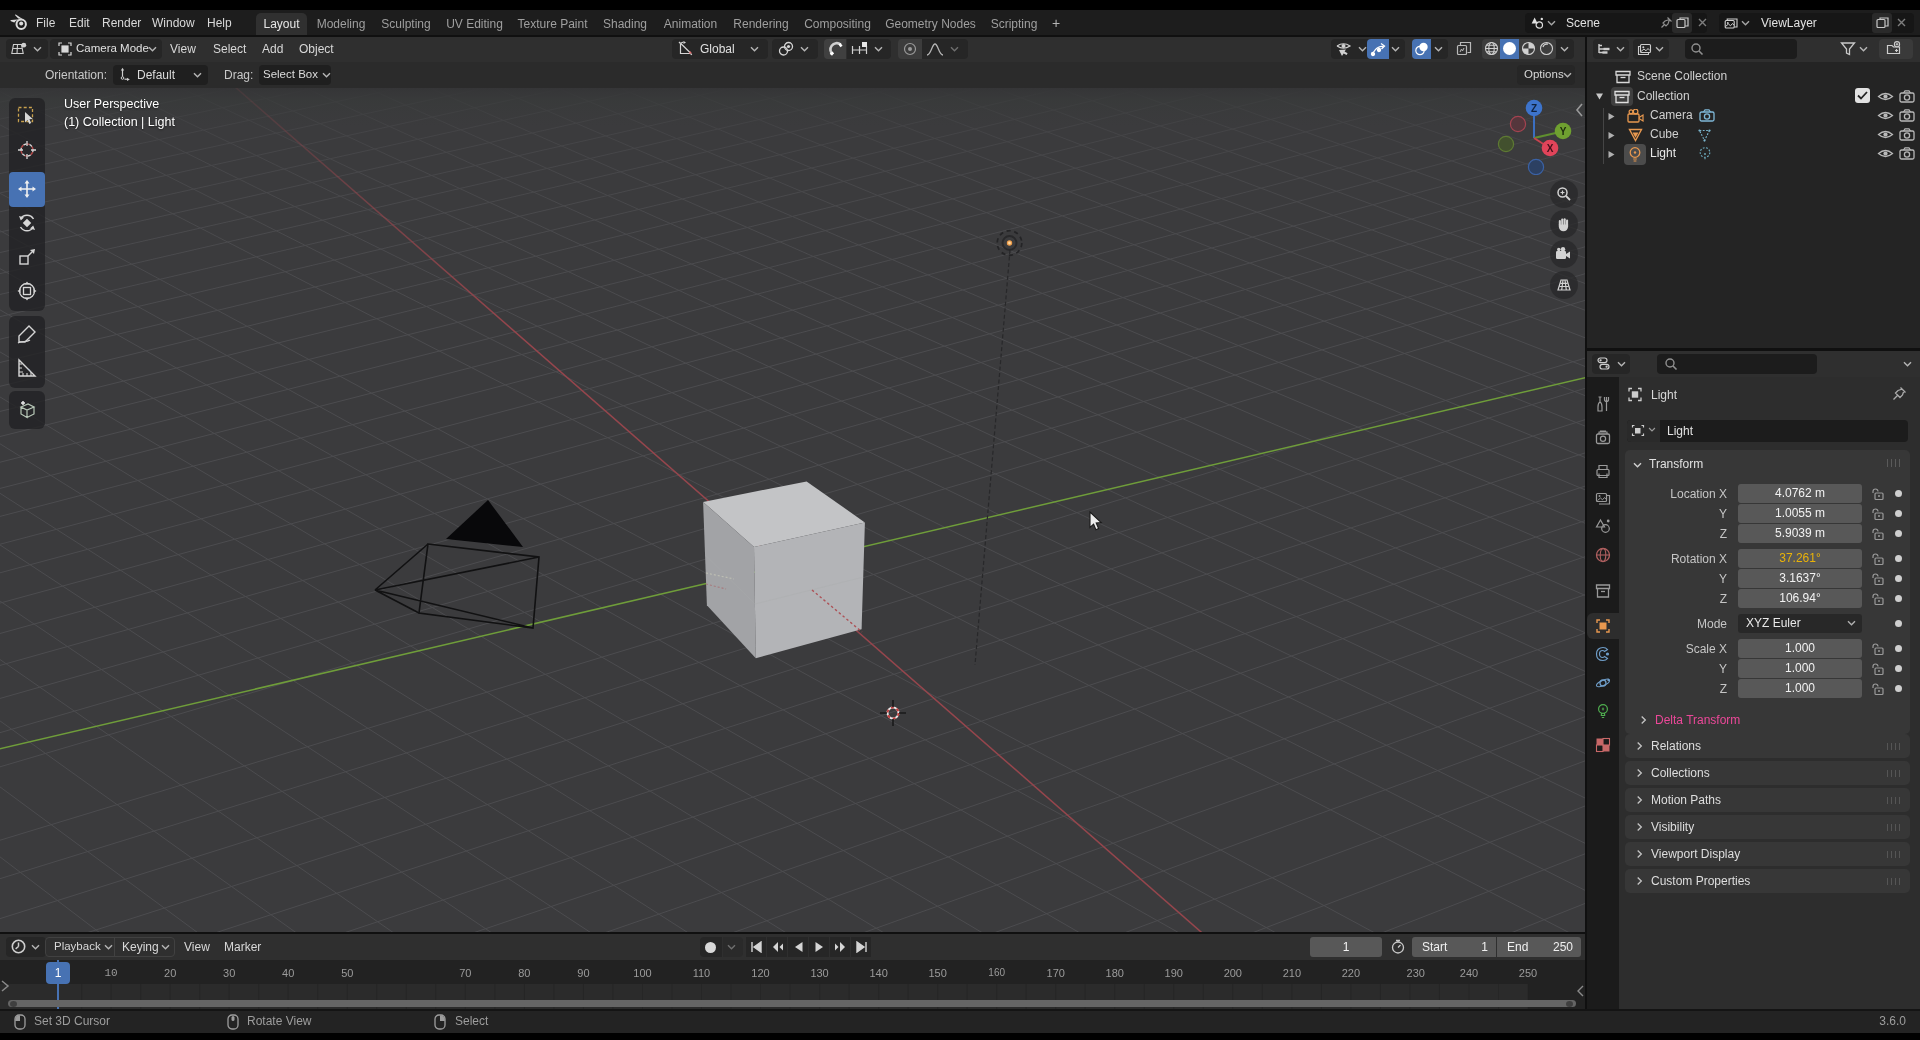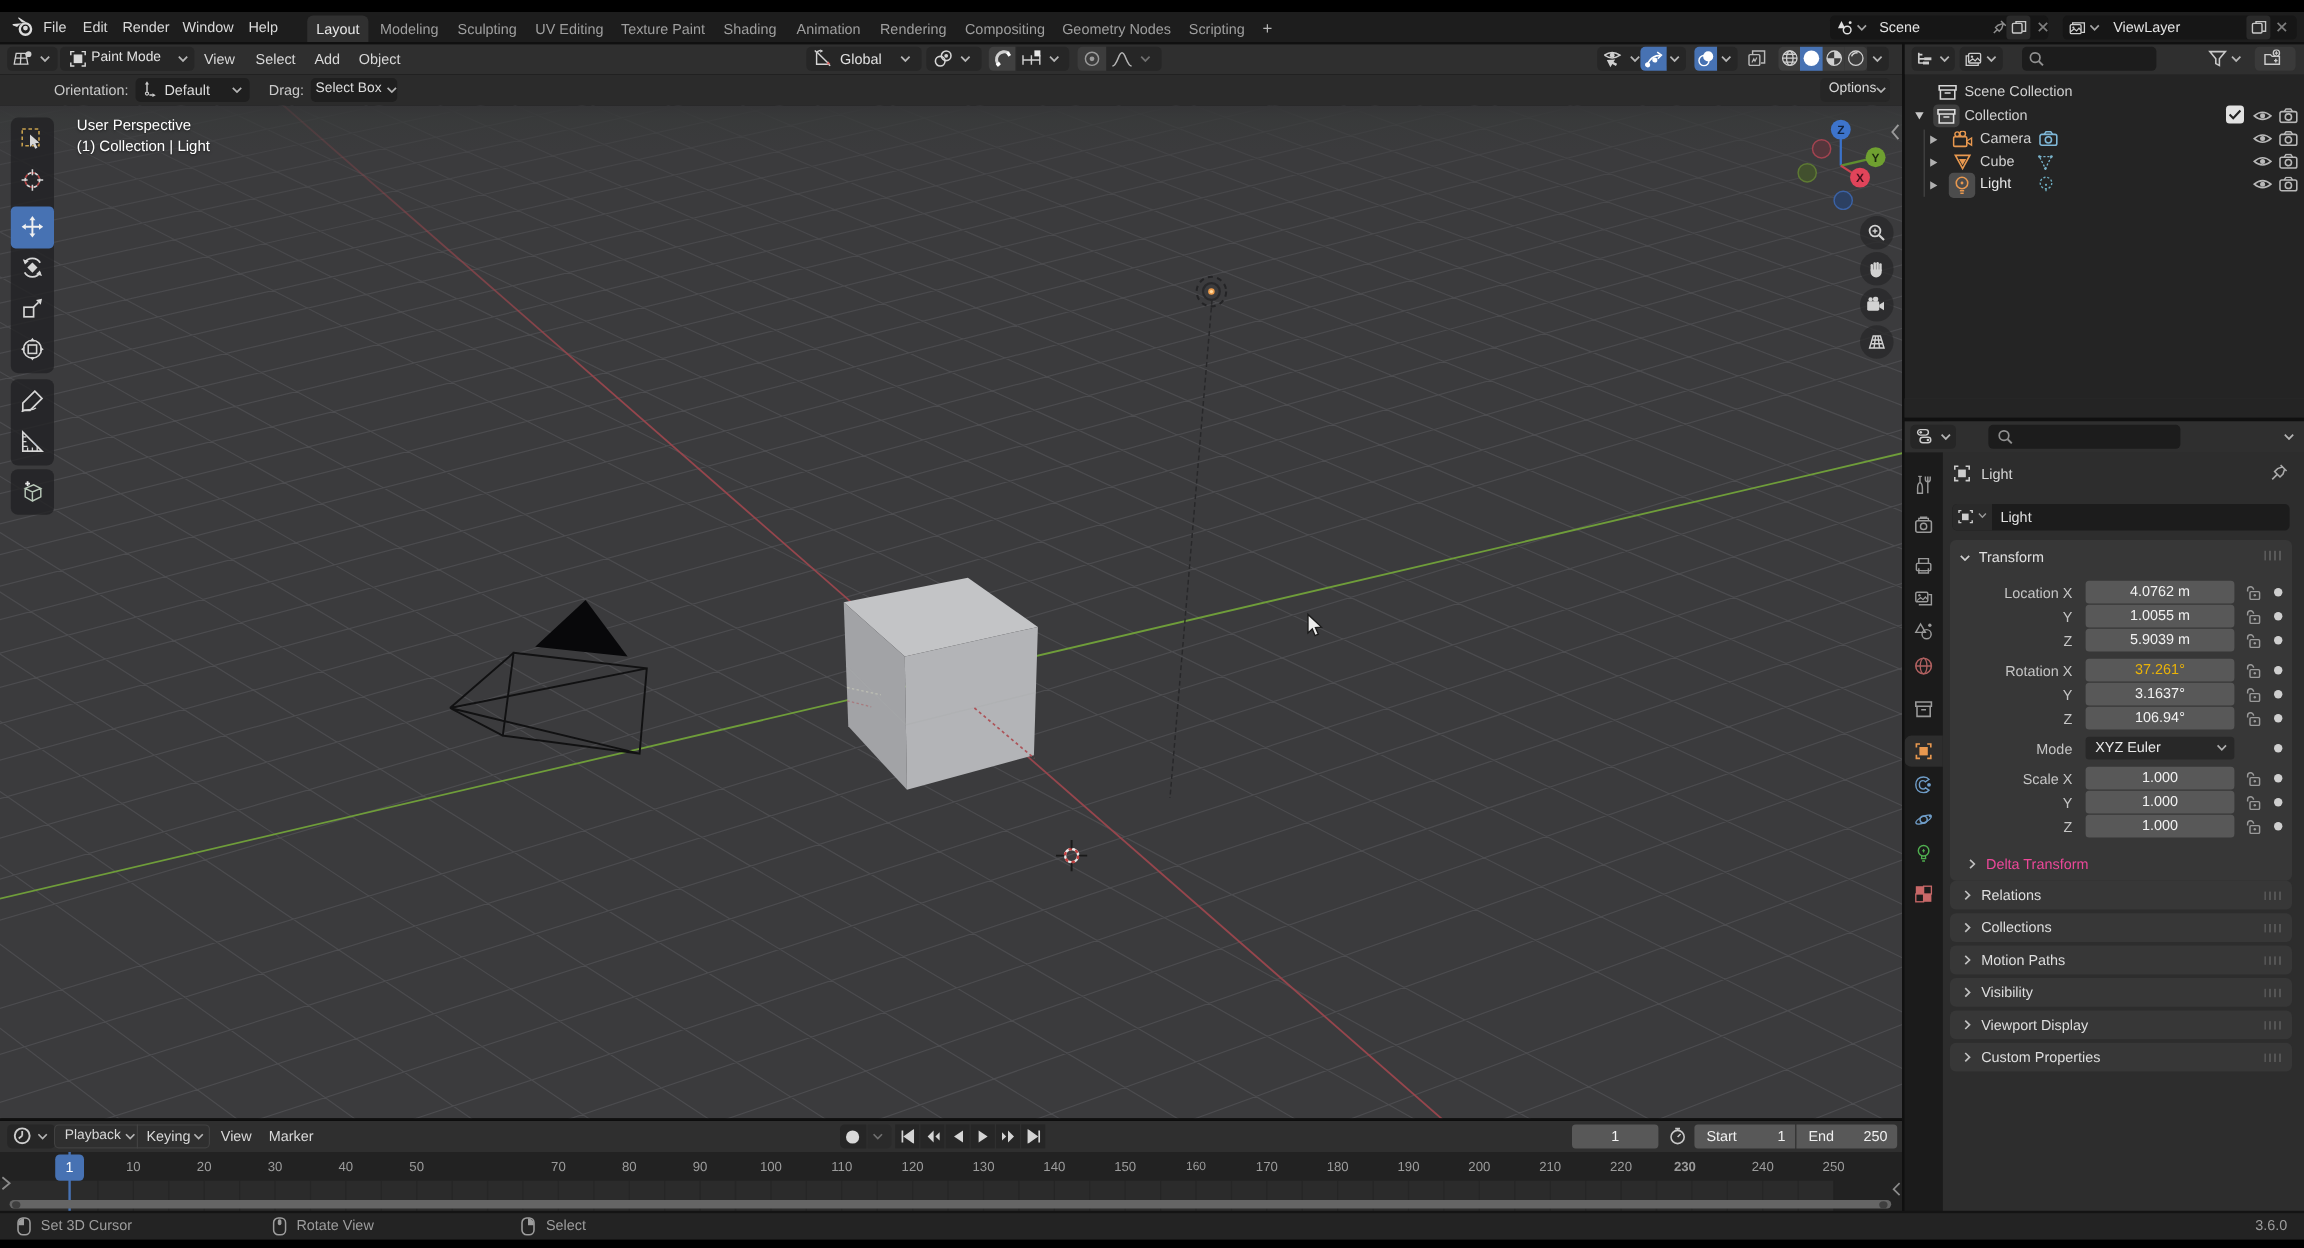--- a/index.html
+++ b/index.html
@@ -96,21 +96,21 @@
       <svg class="abs" style="left:33px;top:10px;transform:rotate(0deg)" width="9" height="6" viewBox="0 0 9 6">
         <path d="M1 1.2 4.5 4.8 8 1.2" stroke="#b5b5b5" stroke-width="1.4" fill="none"></path>
       </svg>
       <div class="hbtn" style="left:50px;top:3px;width:112px;height:20px;"></div>
       <svg class="abs" style="left:58px;top:6px" width="15" height="14" viewBox="0 0 15 14">
         <g stroke="#d8d8d8" stroke-width="1.2" fill="none">
           <path d="M1 4 V1 H4 M10 1 H13 V4 M13 10 V13 H10 M4 13 H1 V10"></path>
           <rect x="4" y="4" width="6" height="6" fill="#d8d8d8"></rect>
         </g>
       </svg>
-      <div class="lbl" style="left:76px;top:6px;color:#e0e0e0;font-size:11.5px;">Paint Mode</div>
+      <div class="lbl" style="left:76px;top:6px;color:#e0e0e0;font-size:11.5px;">Camera Mode</div>
       <svg class="abs" style="left:148px;top:10px;transform:rotate(0deg)" width="9" height="6" viewBox="0 0 9 6">
         <path d="M1 1.2 4.5 4.8 8 1.2" stroke="#b5b5b5" stroke-width="1.4" fill="none"></path>
       </svg>
       <div class="lbl" style="left:170px;top:6px;color:#d8d8d8;">View</div>
       <div class="lbl" style="left:213px;top:6px;color:#d8d8d8;">Select</div>
       <div class="lbl" style="left:262px;top:6px;color:#d8d8d8;">Add</div>
       <div class="lbl" style="left:299px;top:6px;color:#d8d8d8;">Object</div>
       <div class="hbtn" style="left:672px;top:3px;width:96px;height:20px;"></div>
       <svg class="abs" style="left:678px;top:5px" width="15" height="15" viewBox="0 0 15 15">
         <g stroke="#d5d5d5" stroke-width="1.2" fill="none">
@@ -822,21 +822,21 @@
         <path d="M11 1 V11 M2 1 L9 6 L2 11 Z" stroke="#d5d5d5" fill="#d5d5d5" stroke-width="1.4"></path>
       </svg>
       <div class="abs" style="left:1310px;top:3px;width:72px;height:20px;background:#585858;border-radius:3px;text-align:center;line-height:20px;font-size:12px;color:#f5f5f5;">1</div>
       <svg class="abs" style="left:1390px;top:5px" width="16" height="16" viewBox="0 0 16 16">
         <circle cx="8" cy="8.5" r="5.5" fill="none" stroke="#c8c8c8" stroke-width="1.3"></circle>
         <path d="M8 8.5 L10.5 6 M8 3 V1.5 M6 1.5 H10" stroke="#c8c8c8" stroke-width="1.3" fill="none"></path>
       </svg>
       <div class="abs" style="left:1412px;top:3px;width:84px;height:20px;background:#585858;border-radius:3px 0 0 3px;font-size:12px;line-height:20px;color:#f0f0f0;"><span style="margin-left:10px;">Start</span><span style="float:right;margin-right:8px;">1</span></div>
       <div class="abs" style="left:1497px;top:3px;width:84px;height:20px;background:#585858;border-radius:0 3px 3px 0;font-size:12px;line-height:20px;color:#f0f0f0;"><span style="margin-left:10px;">End</span><span style="float:right;margin-right:8px;">250</span></div>
       <div class="abs" style="left:0;top:26px;width:1585px;height:24px;background:#222222;"></div>
-      <div class="abs" style="left:96.13239999999999px;top:33px;width:30px;text-align:center;font-size:11px;color:#9b9b9b;">10</div>
+      <div class="abs" style="left:96.13239999999999px;top:33px;width:30px;text-align:center;font-size:11px;color:#9b9b9b;font-family:Liberation Mono, monospace;">10</div>
       <div class="abs" style="left:155.16840000000002px;top:33px;width:30px;text-align:center;font-size:11px;color:#9b9b9b;">20</div>
       <div class="abs" style="left:214.2044px;top:33px;width:30px;text-align:center;font-size:11px;color:#9b9b9b;">30</div>
       <div class="abs" style="left:273.2404px;top:33px;width:30px;text-align:center;font-size:11px;color:#9b9b9b;">40</div>
       <div class="abs" style="left:332.2764px;top:33px;width:30px;text-align:center;font-size:11px;color:#9b9b9b;">50</div>
       <div class="abs" style="left:391.3124px;top:33px;width:30px;text-align:center;font-size:11px;color:#9b9b9b;margin-top:32px;">60</div>
       <div class="abs" style="left:450.34839999999997px;top:33px;width:30px;text-align:center;font-size:11px;color:#9b9b9b;">70</div>
       <div class="abs" style="left:509.3843999999999px;top:33px;width:30px;text-align:center;font-size:11px;color:#9b9b9b;">80</div>
       <div class="abs" style="left:568.4204px;top:33px;width:30px;text-align:center;font-size:11px;color:#9b9b9b;">90</div>
       <div class="abs" style="left:627.4564px;top:33px;width:30px;text-align:center;font-size:11px;color:#9b9b9b;">100</div>
       <div class="abs" style="left:686.4924px;top:33px;width:30px;text-align:center;font-size:11px;color:#9b9b9b;">110</div>
@@ -844,21 +844,21 @@
       <div class="abs" style="left:804.5644px;top:33px;width:30px;text-align:center;font-size:11px;color:#9b9b9b;">130</div>
       <div class="abs" style="left:863.6004px;top:33px;width:30px;text-align:center;font-size:11px;color:#9b9b9b;">140</div>
       <div class="abs" style="left:922.6364px;top:33px;width:30px;text-align:center;font-size:11px;color:#9b9b9b;">150</div>
       <div class="abs" style="left:981.6724px;top:33px;width:30px;text-align:center;font-size:10px;color:#9b9b9b;">160</div>
       <div class="abs" style="left:1040.7084px;top:33px;width:30px;text-align:center;font-size:11px;color:#9b9b9b;">170</div>
       <div class="abs" style="left:1099.7444px;top:33px;width:30px;text-align:center;font-size:11px;color:#9b9b9b;">180</div>
       <div class="abs" style="left:1158.7804px;top:33px;width:30px;text-align:center;font-size:11px;color:#9b9b9b;">190</div>
       <div class="abs" style="left:1217.8164px;top:33px;width:30px;text-align:center;font-size:11px;color:#9b9b9b;">200</div>
       <div class="abs" style="left:1276.8524px;top:33px;width:30px;text-align:center;font-size:11px;color:#9b9b9b;">210</div>
       <div class="abs" style="left:1335.8884px;top:33px;width:30px;text-align:center;font-size:11px;color:#9b9b9b;">220</div>
-      <div class="abs" style="left:1394.9243999999999px;top:33px;width:30px;text-align:left;font-size:11px;color:#9b9b9b;font-weight:bold;">230</div>
+      <div class="abs" style="left:1394.9243999999999px;top:33px;width:30px;text-align:right;font-size:11px;color:#9b9b9b;">230</div>
       <div class="abs" style="left:1453.9604px;top:33px;width:30px;text-align:center;font-size:11px;color:#9b9b9b;">240</div>
       <div class="abs" style="left:1512.9964px;top:33px;width:30px;text-align:center;font-size:11px;color:#9b9b9b;">250</div>
       <div class="abs" style="left:0;top:50px;width:1585px;height:26px;background:#2b2b2b;"></div>
       <svg class="abs" style="left:0;top:0" width="1585" height="76" viewBox="0 0 1585 76">
         <path d="M81.6 50 V76M111.1 50 V76M140.7 50 V76M170.2 50 V76M199.7 50 V76M229.2 50 V76M258.7 50 V76M288.2 50 V76M317.8 50 V76M347.3 50 V76M376.8 50 V76M406.3 50 V76M435.8 50 V76M465.3 50 V76M494.9 50 V76M524.4 50 V76M553.9 50 V76M583.4 50 V76M612.9 50 V76M642.5 50 V76M672.0 50 V76M701.5 50 V76M731.0 50 V76M760.5 50 V76M790.0 50 V76M819.6 50 V76M849.1 50 V76M878.6 50 V76M908.1 50 V76M937.6 50 V76M967.2 50 V76M996.7 50 V76M1026.2 50 V76M1055.7 50 V76M1085.2 50 V76M1114.7 50 V76M1144.3 50 V76M1173.8 50 V76M1203.3 50 V76M1232.8 50 V76M1262.3 50 V76M1291.9 50 V76M1321.4 50 V76M1350.9 50 V76M1380.4 50 V76M1409.9 50 V76M1439.4 50 V76M1469.0 50 V76M1498.5 50 V76M1528.0 50 V76" stroke="#262626" stroke-width="1"></path>
       </svg>
       <div class="abs" style="left:1528px;top:50px;width:57px;height:26px;background:rgba(25,25,25,0.45);"></div>
       <div class="abs" style="left:57px;top:26px;width:2px;height:50px;background:#4772b3;"></div>
       <div class="abs" style="left:46px;top:28px;width:24px;height:22px;background:#4772b3;border-radius:4px;text-align:center;font-size:12px;line-height:22px;color:#fff;">1</div>
       <svg class="abs" style="left:0px;top:46px" width="10" height="12" viewBox="0 0 10 12">

